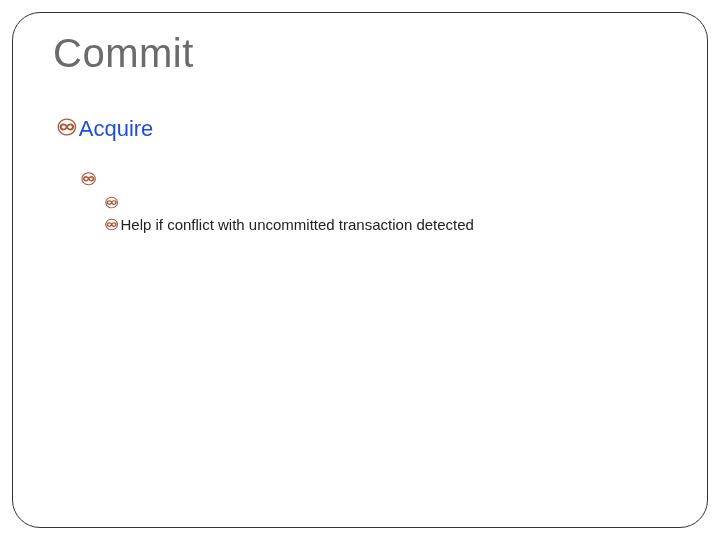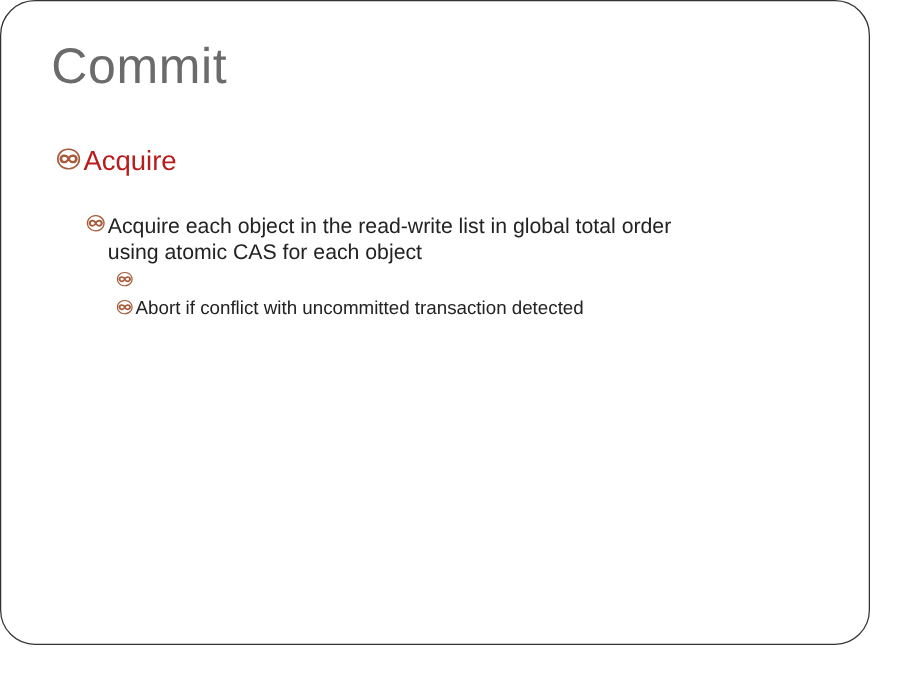--- a/index.html
+++ b/index.html
@@ -8,23 +8,24 @@
     width: 720px;
     height: 540px;
     background: #fff;
     font-family: Arial, Helvetica, sans-serif;
     color: #222;
   }
   .slide {
     box-sizing: border-box;
     width: 696px;
     height: 516px;
+    margin: 12px;
     border: 1px solid #333;
     border-radius: 28px;
-    padding: 30px 40px 20px 40px;
+    padding: 18px 40px 20px 40px;
     position: relative;
   }
   .title {
     font-size: 40px;
     color: #6b6b6b;
     font-weight: 400;
     margin: 0 0 40px 0;
     letter-spacing: 0.5px;
   }
   .bullet-l1 {
@@ -35,21 +36,21 @@
   .bullet-l1 .marker {
     color: #a85a3a;
     font-size: 22px;
     line-height: 24px;
     flex: 0 0 auto;
     margin-right: 2px;
   }
   .bullet-l1 .text {
     font-size: 22px;
     line-height: 26px;
-    color: #b91c1c;
+    color: #1d4ed8;
   }
   .bullet-l2 {
     display: flex;
     align-items: flex-start;
     margin: 0 0 4px 28px;
   }
   .bullet-l2 .marker {
     color: #a85a3a;
     font-size: 17px;
     line-height: 20px;
@@ -95,28 +96,24 @@
 
   <h1 class="title">Commit</h1>
 
   <div class="bullet-l1">
     <span class="marker"><span class="marker-glyph">♾</span></span>
     <span class="text">Acquire</span>
   </div>
 
   <div class="bullet-l2">
     <span class="marker"><span class="marker-glyph">♾</span></span>
-    <span class="textblock">
-      <span>Acquire each object in the read-write list in global total order</span>
-      <span class="cont">using atomic CAS for each object</span>
-    </span>
   </div>
 
   <div class="bullet-l3">
     <span class="marker"><span class="marker-glyph">♾</span></span>
   </div>
 
   <div class="bullet-l3">
     <span class="marker"><span class="marker-glyph">♾</span></span>
-    <span class="text">Abort if conflict with uncommitted transaction detected</span>
+    <span class="text">Help if conflict with uncommitted transaction detected</span>
   </div>
 
 </div>
 
 </body></html>

